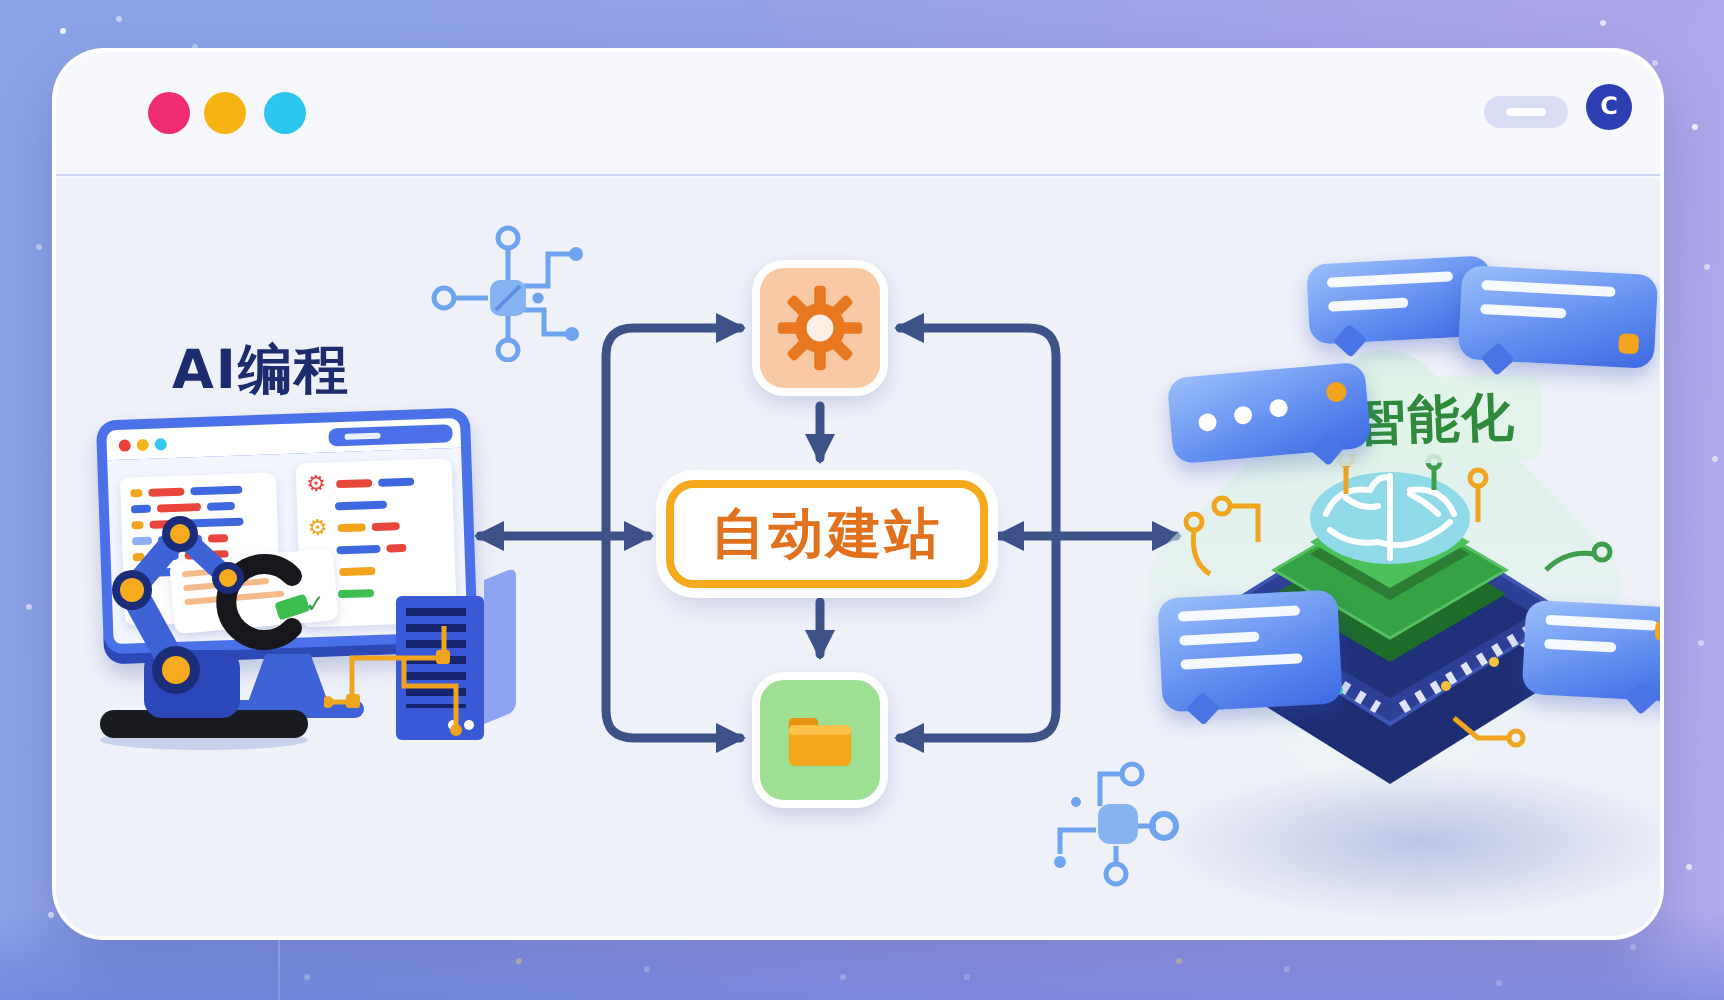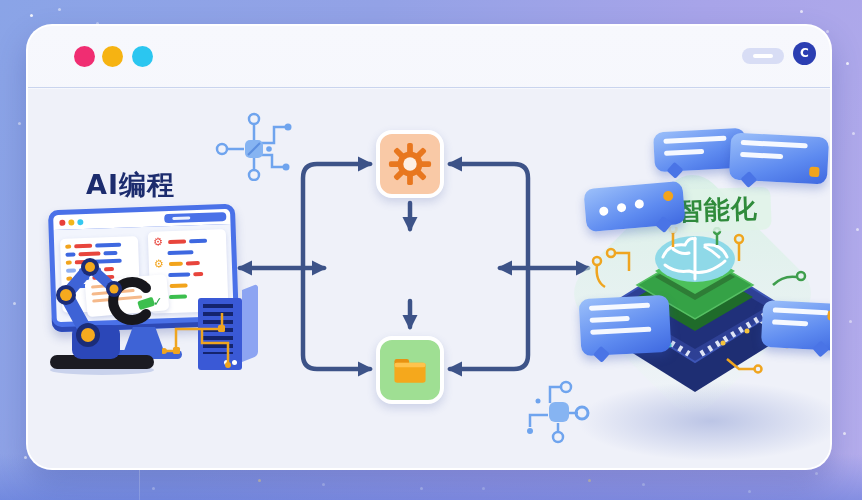--- a/index.html
+++ b/index.html
@@ -191,20 +191,23 @@
             <rect x="21" y="2" width="6" height="12" rx="2" transform="rotate(180 24 24)"></rect>
             <rect x="21" y="2" width="6" height="12" rx="2" transform="rotate(225 24 24)"></rect>
             <rect x="21" y="2" width="6" height="12" rx="2" transform="rotate(270 24 24)"></rect>
             <rect x="21" y="2" width="6" height="12" rx="2" transform="rotate(315 24 24)"></rect>
             <circle cx="24" cy="24" r="13"></circle>
           </g>
           <circle cx="24" cy="24" r="7" fill="#fdefe3"></circle>
         </svg>
       </div>
 
+      <div class="main-node">
+        <span>自动建站</span>
+      </div>
 
       <div class="node node-folder">
         <svg width="44" height="44" viewBox="0 0 48 48">
           <rect x="7" y="12" width="16" height="9" rx="2.5" fill="#e79212"></rect>
           <rect x="7" y="16" width="34" height="22" rx="3" fill="#f5a81c"></rect>
           <rect x="7" y="16" width="34" height="5" rx="2.5" fill="#ffc34d"></rect>
         </svg>
       </div>
 
       <div class="left-label">AI编程</div>

